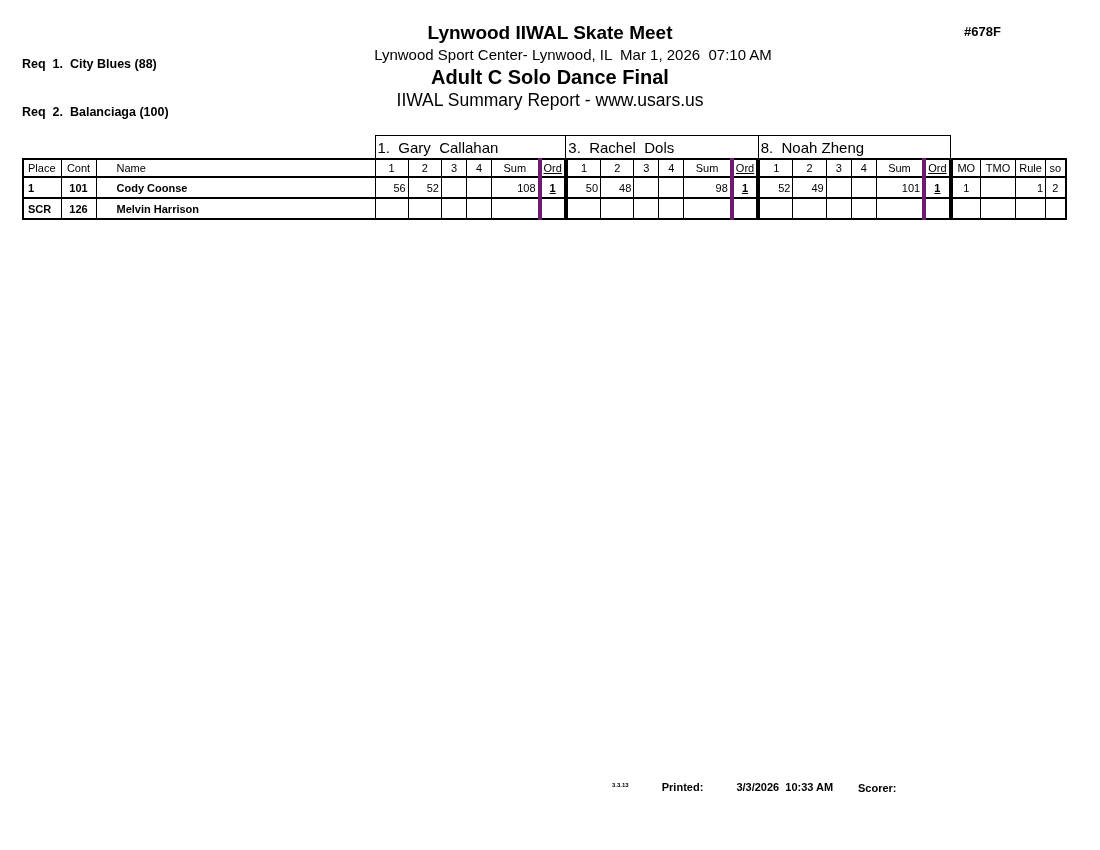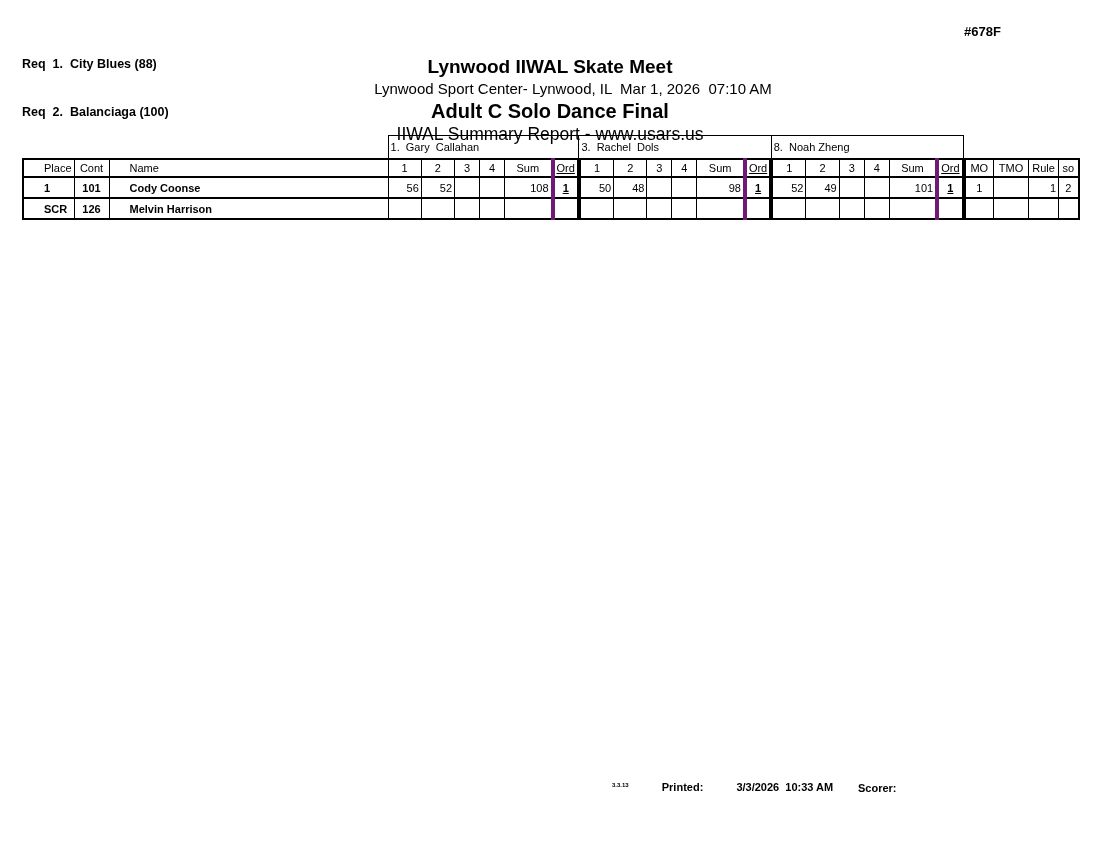--- a/index.html
+++ b/index.html
@@ -5,46 +5,46 @@
   html,body{margin:0;padding:0;}
   body{
     width:1100px;height:850px;background:#ffffff;position:relative;
     font-family:"Liberation Sans","DejaVu Sans",sans-serif;color:#000;
     overflow:hidden;
   }
   .abs{position:absolute;white-space:pre;}
   
   .req-list{left:22px;top:24px;font-size:12.5px;font-weight:bold;line-height:16px;}
   .meet-no{left:964px;top:24px;font-size:13px;font-weight:bold;}
-  .center-col{left:0;right:0;text-align:center;position:absolute;white-space:pre;margin-top:34px;}
+  .center-col{left:0;right:0;text-align:center;position:absolute;white-space:pre;}
   .meet-title{top:22px;font-size:19px;font-weight:bold;}
   .venue-line{top:46px;font-size:15px;padding-left:46px;}
   .event-title{top:66px;font-size:20px;font-weight:bold;}
   .report-title{top:90px;font-size:17.5px;}
   
   .tbl-wrap{position:absolute;left:22px;top:135px;}
   table{border-collapse:collapse;table-layout:fixed;}
   td{
     border:1px solid #000;border-top:2px solid #000;border-bottom:2px solid #000;
     font-size:11px;padding:0 2px;height:19px;overflow:hidden;white-space:pre;
     vertical-align:middle;
   }
   tr.jrow td.jname{
     border:1px solid #000;border-bottom:none;height:22px;
-    text-align:left;font-size:11px;
+    text-align:left;font-size:15px;
   }
   tr.jrow td.nob{border:none;background:transparent;}
   tr.hrow td{height:16px;}
   tr.hrow td:first-child, tr.drow td:first-child{border-left:2px solid #000;}
   tr.hrow td:last-child,  tr.drow td:last-child{border-right:2px solid #000;}
   .c{text-align:center;}
   .r{text-align:right;padding-right:2px;}
   .l{text-align:left;}
   .b{font-weight:bold;}
-  .pl{text-align:left;padding-left:20px;}
+  .pl{text-align:left;padding-left:4px;}
   .nm{text-align:left;padding-left:20px;}
   .sc{text-align:left;padding-left:18px;}
   .sum{text-align:right;padding-right:2px;}
   .thL{border-left:4px solid #701a75;text-decoration:underline;}
   .thR{border-right:4px solid #000;}
   
   .footer-line{left:612px;top:781px;font-size:11px;}
   .ver{font-size:6px;vertical-align:top;position:relative;top:1px;font-weight:bold;}
   .printed{font-weight:bold;padding-left:30px;}
   .scorer{left:858px;top:782px;font-size:11px;font-weight:bold;}

